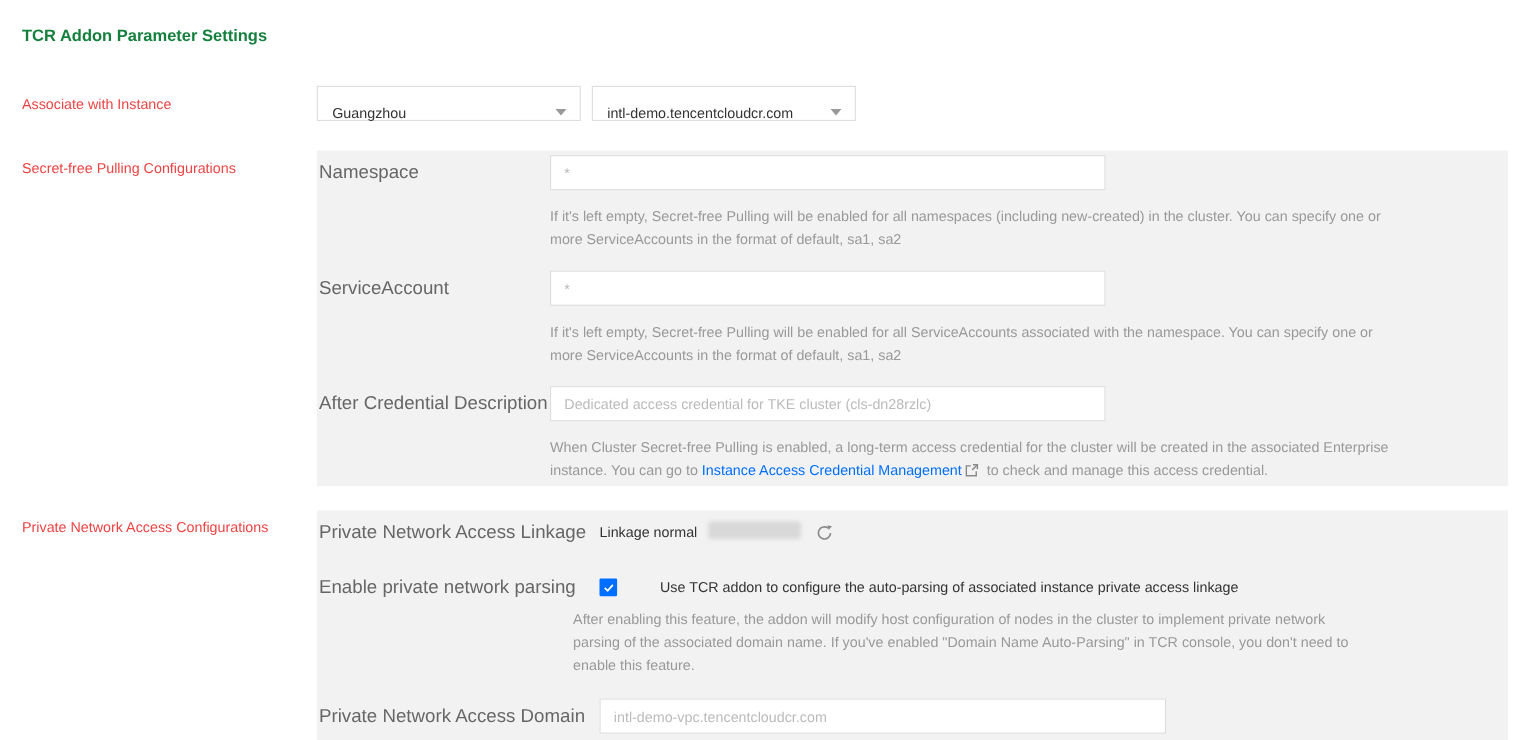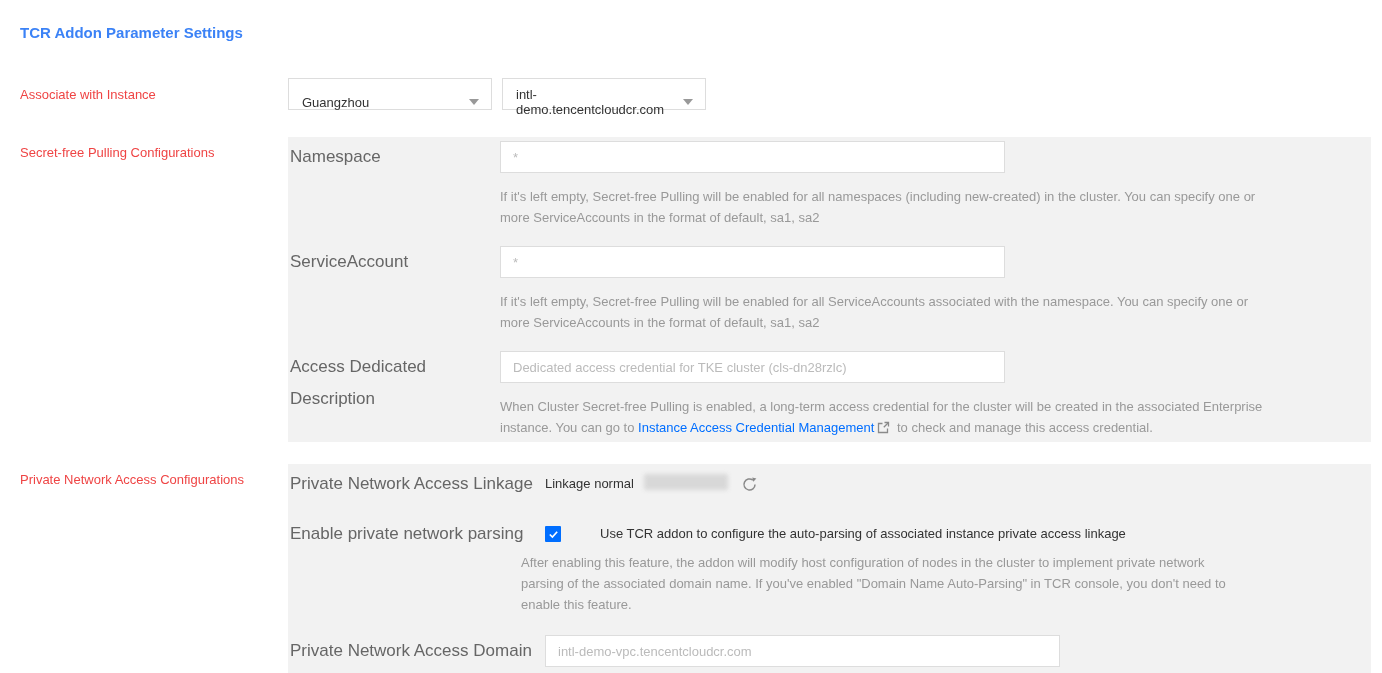--- a/index.html
+++ b/index.html
@@ -5,31 +5,31 @@
   * { box-sizing: border-box; }
   html, body { margin: 0; padding: 0; }
   body {
     width: 1382px; height: 673px; overflow: hidden;
     background: #ffffff;
     font-family: "Liberation Sans", "DejaVu Sans", sans-serif;
     font-size: 13px; color: #333;
   }
   .title {
     margin: 24px 0 0 20px;
-    font-size: 15px; font-weight: 700; color: #3b82f6;
+    font-size: 15px; font-weight: 700; color: #15803d;
   }
   .row { display: flex; }
   .outer-label {
     width: 288px; padding-left: 20px; flex-shrink: 0;
     color: #ef4444; font-size: 13px;
   }
   .row-associate { margin-top: 37px; align-items: center; }
   .selects { display: flex; gap: 10px; }
   .select {
-    width: 204px; height: 32px; background: #fff;
+    width: 240px; height: 32px; background: #fff;
     border: 1px solid #ddd; cursor: pointer;
     display: flex; align-items: center; justify-content: space-between;
     padding: 16px 12px 0 13px; color: #333;
   }
   .caret {
     width: 0; height: 0;
     border-left: 5px solid transparent; border-right: 5px solid transparent;
     border-top: 6px solid #999;
   }
   .row-section { margin-top: 27px; align-items: flex-start; }
@@ -120,21 +120,21 @@
         <div class="field">
           <input class="text" type="text" placeholder="*" style="">
           <div class="help">
             <div>If it's left empty, Secret-free Pulling will be enabled for all ServiceAccounts associated with the namespace. You can specify one or</div>
             <div>more ServiceAccounts in the format of default, sa1, sa2</div>
           </div>
         </div>
       </div>
 
       <div class="panel-row">
-        <div class="inner-label">Access Dedicated Description</div>
+        <div class="inner-label">After Credential Description</div>
         <div class="field">
           <input class="text" type="text" placeholder="Dedicated access credential for TKE cluster (cls-dn28rzlc)" style="">
           <div class="help">
             <div>When Cluster Secret-free Pulling is enabled, a long-term access credential for the cluster will be created in the associated Enterprise</div>
             <div>
               <span>instance. You can go to </span><a>Instance Access Credential Management</a><svg class="ext-icon" width="13" height="13" viewBox="0 0 13 13">
                   <path d="M5.5 2.5H1.5v9h9V7.5" fill="none" stroke="#8a8a8a" stroke-width="1.3"></path>
                   <path d="M7.5 1.5h4v4" fill="none" stroke="#8a8a8a" stroke-width="1.3"></path>
                   <path d="M11.3 1.7L6.8 6.2" fill="none" stroke="#8a8a8a" stroke-width="1.3"></path>
                 </svg><span> to check and manage this access credential.</span>

